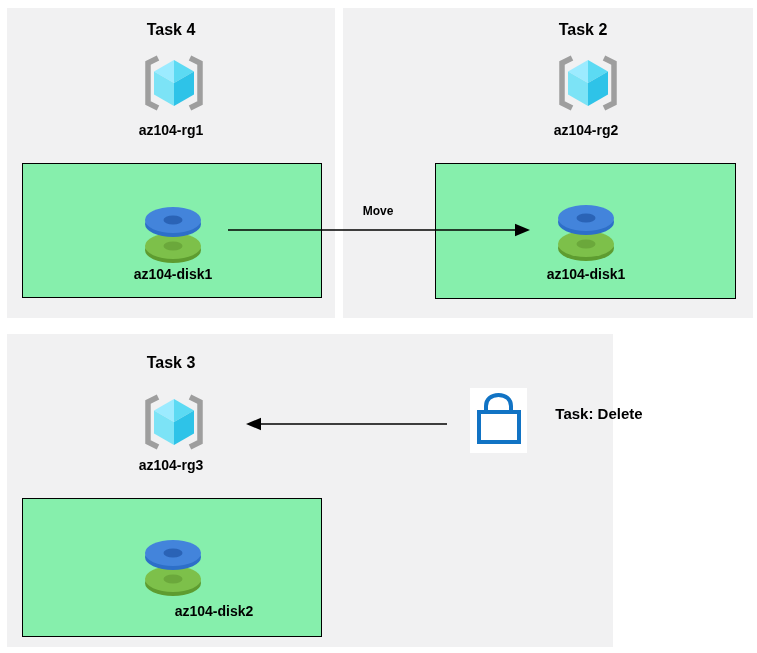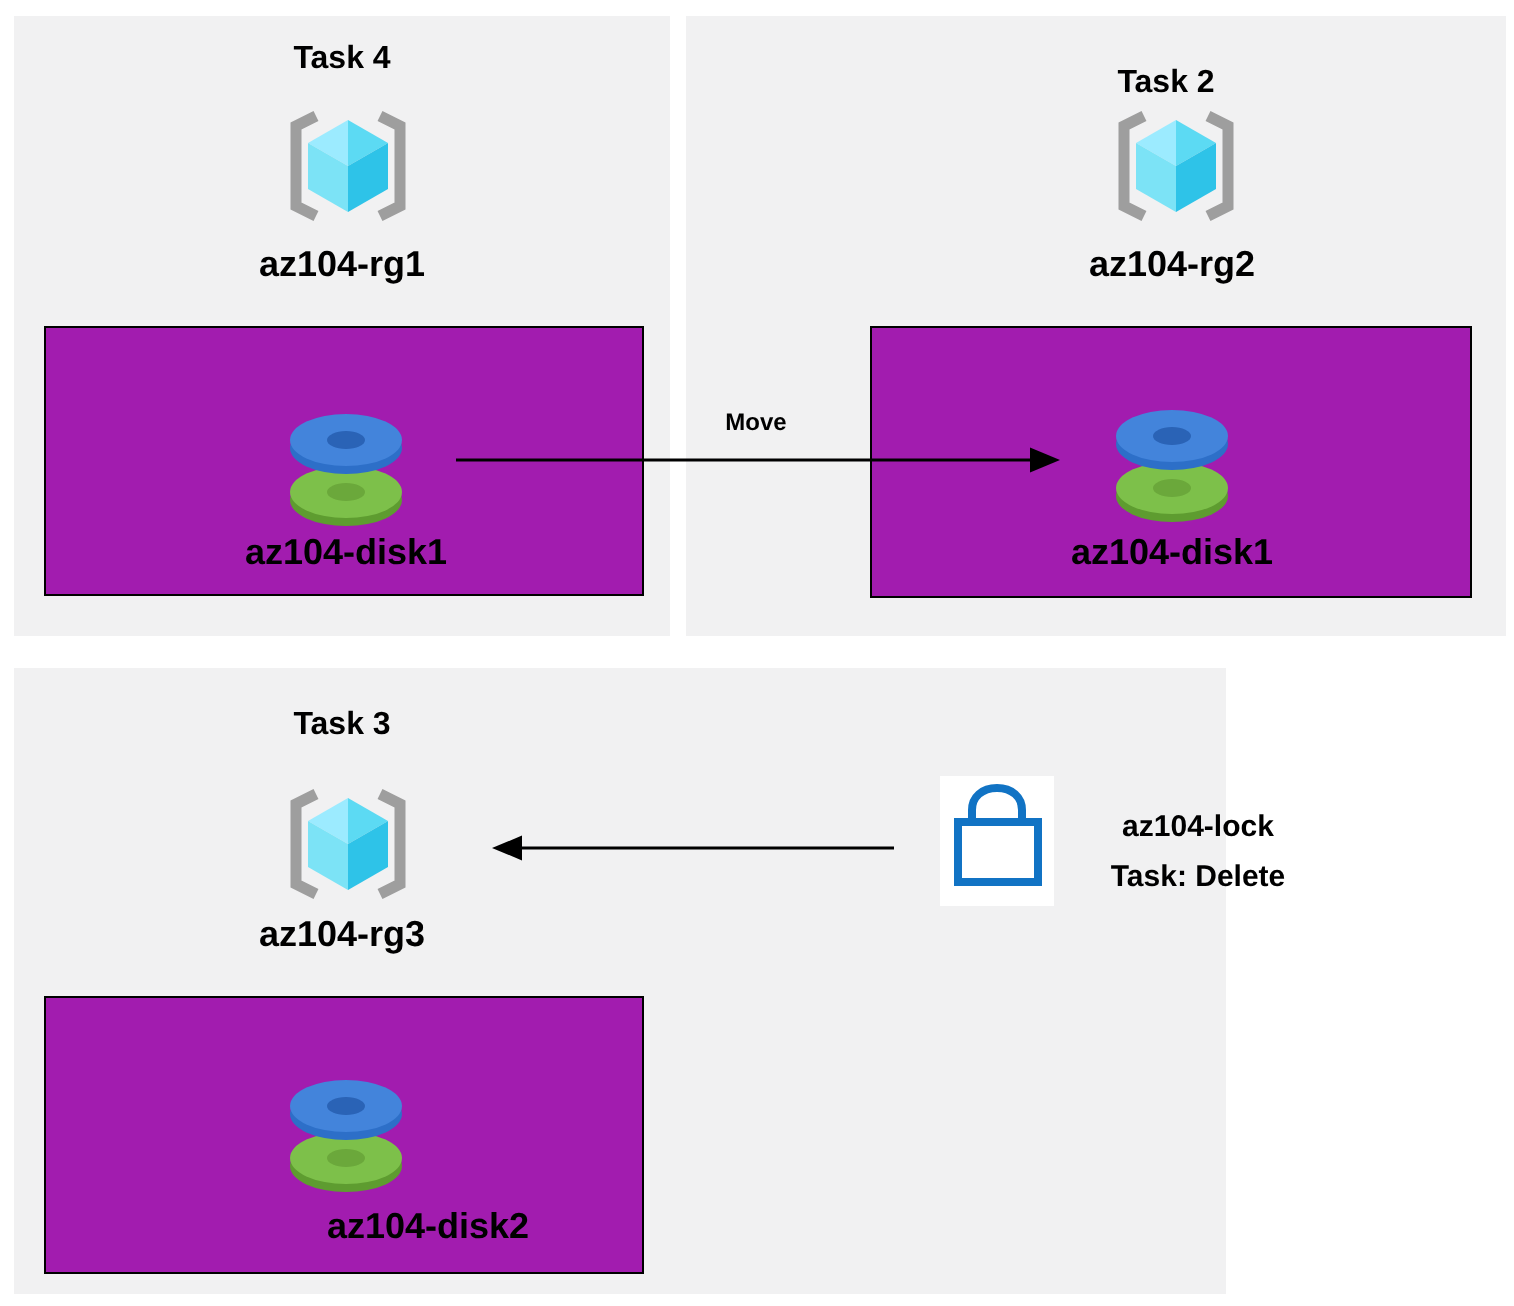--- a/index.html
+++ b/index.html
@@ -18,25 +18,25 @@
   }
   .panel-task1{left:7px;top:8px;width:328px;height:310px;}
   .panel-task2{left:343px;top:8px;width:410px;height:310px;}
   .panel-task3{left:7px;top:334px;width:606px;height:313px;}
   .cx{
     position:absolute;
     transform:translateX(-50%);
     white-space:nowrap;
   }
   .title{font-size:16px;}
-  .label{font-size:18px;}
+  .label{font-size:14px;}
   .disk-box{
     position:absolute;
     border:1.5px solid #000000;
-    background:#a21caf;
+    background:#86efac;
     box-sizing:border-box;
   }
   .box-task1{left:15px;top:155px;width:300px;height:135px;}
   .box-task2{left:92px;top:155px;width:301px;height:136px;}
   .box-task3{left:15px;top:164px;width:300px;height:139px;}
   .arrows{
     position:absolute;left:0;top:0;width:757px;height:653px;
     pointer-events:none;
   }
   .move-label{
@@ -89,21 +89,21 @@
           <ellipse cx="29" cy="18" rx="28" ry="13" fill="#2d6fc8"></ellipse>
           <ellipse cx="29" cy="14" rx="28" ry="13" fill="#4384db"></ellipse>
           <ellipse cx="29" cy="14" rx="9.5" ry="4.5" fill="#2a63b6"></ellipse>
         </svg>
       </span>
       <div class="cx label" style="left:150px;top:102px;">az104-disk1</div>
     </div>
   </section>
 
   <section class="panel panel-task2">
-    <div class="cx title" style="left:240px;top:13px;margin-top:12px;">Task 2</div>
+    <div class="cx title" style="left:240px;top:13px;">Task 2</div>
 
     <span class="cx icon-wrap" style="left:245px;top:45px;">
       <svg width="64" height="60" viewBox="0 0 64 60">
         <path d="M16,5 L6,10 L6,50 L16,55" fill="none" stroke="#9e9e9e" stroke-width="5.5"></path>
         <path d="M48,5 L58,10 L58,50 L48,55" fill="none" stroke="#9e9e9e" stroke-width="5.5"></path>
         <polygon points="32,7 12,18.5 32,30" fill="#9cebff"></polygon>
         <polygon points="32,7 52,18.5 32,30" fill="#5cdaf3"></polygon>
         <polygon points="12,18.5 12,41.5 32,53 32,30" fill="#7ce3f6"></polygon>
         <polygon points="52,18.5 52,41.5 32,53 32,30" fill="#2ec3e8"></polygon>
       </svg>
@@ -159,21 +159,20 @@
 
   <div class="lock-card">
     <span>
       <svg width="44" height="52" viewBox="0 0 44 52">
         <path d="M9,20 V13 C9,6.5 14,2 21.5,2 C29,2 34,6.5 34,13 V20" fill="none" stroke="#1173c4" stroke-width="4"></path>
         <rect x="2" y="19" width="40" height="30" fill="#ffffff" stroke="#1173c4" stroke-width="4"></rect>
       </svg>
     </span>
   </div>
   <div class="lock-text">
-    <div>az104-lock</div>
     <div>Task: Delete</div>
   </div>
 
   <div class="move-label">Move</div>
 
   <svg class="arrows">
     <g>
       <line x1="228" y1="230" x2="516" y2="230" stroke="#000000" stroke-width="1.6"></line>
       <polygon points="530,230 515,223.8 515,236.2" fill="#000000"></polygon>
     </g>

